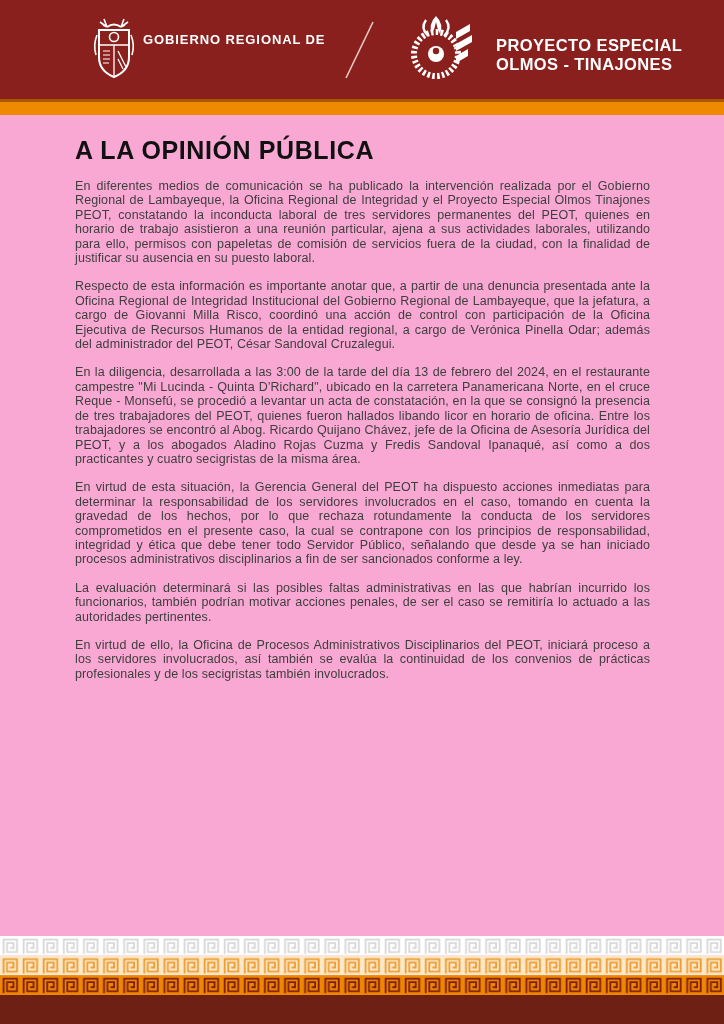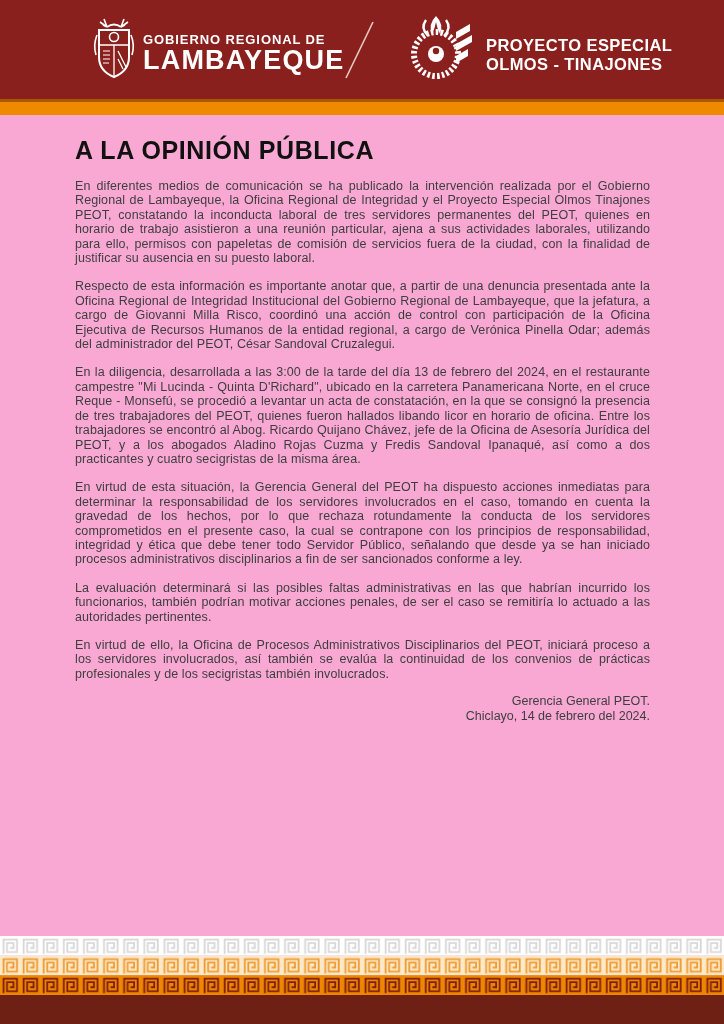--- a/index.html
+++ b/index.html
@@ -17,21 +17,21 @@
     position: relative;
     width: 724px; height: 99px;
     background: #8a201d;
   }
   .arms-icon    { position: absolute; left: 90px;  top: 15px; }
   .left-text    { position: absolute; left: 143px; top: 33px; color: #ffffff; }
   .left-line1   { display: block; font-size: 13px; font-weight: 600; letter-spacing: 0.9px; line-height: 14px; }
   .left-line2   { display: block; font-size: 27px; font-weight: 700; letter-spacing: 1.2px; line-height: 26px; }
   .slash-icon   { position: absolute; left: 340px; top: 18px; }
   .emblem-icon  { position: absolute; left: 408px; top: 14px; }
-  .right-text   { position: absolute; left: 486px; top: 36px; color: #ffffff; }
+  .right-text   { position: absolute; left: 496px; top: 36px; color: #ffffff; }
   .right-line   { display: block; font-size: 16.5px; font-weight: 700; letter-spacing: 0.4px; line-height: 19px; }
 
   .stripe-dark   { width: 724px; height: 3px;  background: #aa5800; }
   .stripe-orange { width: 724px; height: 13px; background: #ef8a00; }
 
   
   .statement {
     box-sizing: border-box;
     width: 724px; height: 821px;
     padding: 16px 74px 0 75px;
@@ -81,21 +81,20 @@
 
       <path d="M9 15 H39 V42 Q39 56 24 62 Q9 56 9 42 Z" stroke-width="2"></path>
       <path d="M9 30 H39 M24 30 V62" stroke-width="1.3"></path>
       <circle cx="24" cy="22" r="4.5" stroke-width="1.6"></circle>
       <path d="M13 36 H20 M13 40 H20 M13 44 H20 M13 48 H19" stroke-width="1.1"></path>
       <path d="M28 36 L36 52 M28 44 L33 54" stroke-width="1.3"></path>
     </svg>
 
     <div class="left-text">
       <span class="left-line1">GOBIERNO REGIONAL DE</span>
-      <span class="left-line2">LAMBAYEQUE</span>
     </div>
 
     <svg class="slash-icon" width="40" height="64" viewBox="0 0 40 64">
       <line x1="33" y1="4" x2="6" y2="60" stroke="#e8c9c5" stroke-width="1.6"></line>
     </svg>
 
     <svg class="emblem-icon" width="72" height="70" viewBox="0 0 72 70" fill="none">
 
       <circle cx="28" cy="40" r="22" stroke="#ffffff" stroke-width="6" stroke-dasharray="2.6 2.2" transform="rotate(-20 28 40)"></circle>
 
@@ -122,24 +121,20 @@
   <main class="statement">
     <h1 class="doc-title">A LA OPINIÓN PÚBLICA</h1>
 
     <p>En diferentes medios de comunicación se ha publicado la intervención realizada por el Gobierno Regional de Lambayeque, la Oficina Regional de Integridad y el Proyecto Especial Olmos Tinajones PEOT, constatando la inconducta laboral de tres servidores permanentes del PEOT, quienes en horario de trabajo asistieron a una reunión particular, ajena a sus actividades laborales, utilizando para ello, permisos con papeletas de comisión de servicios fuera de la ciudad, con la finalidad de justificar su ausencia en su puesto laboral.</p>
     <p>Respecto de esta información es importante anotar que, a partir de una denuncia presentada ante la Oficina Regional de Integridad Institucional del Gobierno Regional de Lambayeque, que la jefatura, a cargo de Giovanni Milla Risco, coordinó una acción de control con participación de la Oficina Ejecutiva de Recursos Humanos de la entidad regional, a cargo de Verónica Pinella Odar; además del administrador del PEOT, César Sandoval Cruzalegui.</p>
     <p>En la diligencia, desarrollada a las 3:00 de la tarde del día 13 de febrero del 2024, en el restaurante campestre "Mi Lucinda - Quinta D'Richard", ubicado en la carretera Panamericana Norte, en el cruce Reque - Monsefú, se procedió a levantar un acta de constatación, en la que se consignó la presencia de tres trabajadores del PEOT, quienes fueron hallados libando licor en horario de oficina. Entre los trabajadores se encontró al Abog. Ricardo Quijano Chávez, jefe de la Oficina de Asesoría Jurídica del PEOT, y a los abogados Aladino Rojas Cuzma y Fredis Sandoval Ipanaqué, así como a dos practicantes y cuatro secigristas de la misma área.</p>
     <p>En virtud de esta situación, la Gerencia General del PEOT ha dispuesto acciones inmediatas para determinar la responsabilidad de los servidores involucrados en el caso, tomando en cuenta la gravedad de los hechos, por lo que rechaza rotundamente la conducta de los servidores comprometidos en el presente caso, la cual se contrapone con los principios de responsabilidad, integridad y ética que debe tener todo Servidor Público, señalando que desde ya se han iniciado procesos administrativos disciplinarios a fin de ser sancionados conforme a ley.</p>
     <p>La evaluación determinará si las posibles faltas administrativas en las que habrían incurrido los funcionarios, también podrían motivar acciones penales, de ser el caso se remitiría lo actuado a las autoridades pertinentes.</p>
     <p>En virtud de ello, la Oficina de Procesos Administrativos Disciplinarios del PEOT, iniciará proceso a los servidores involucrados, así también se evalúa la continuidad de los convenios de prácticas profesionales y de los secigristas también involucrados.</p>
 
-    <div class="signature">
-      <div>Gerencia General PEOT.</div>
-      <div>Chiclayo, 14 de febrero del 2024.</div>
-    </div>
   </main>
 
   <svg class="meander-band" width="724" height="59" viewBox="0 0 724 59">
     <defs>
       <pattern id="mk-gray" width="20.11" height="19.6" patternUnits="userSpaceOnUse">
         <path d="M3.5 18 V3.5 H17 V16 H7 V7 H13.5 V12 H10" fill="none" stroke="#d7d7d7" stroke-width="1.8"></path>
       </pattern>
       <pattern id="mk-orange" width="20.11" height="19.6" patternUnits="userSpaceOnUse">
         <path d="M3.5 18 V3.5 H17 V16 H7 V7 H13.5 V12 H10" fill="none" stroke="#f09a2e" stroke-width="1.8"></path>
       </pattern>

